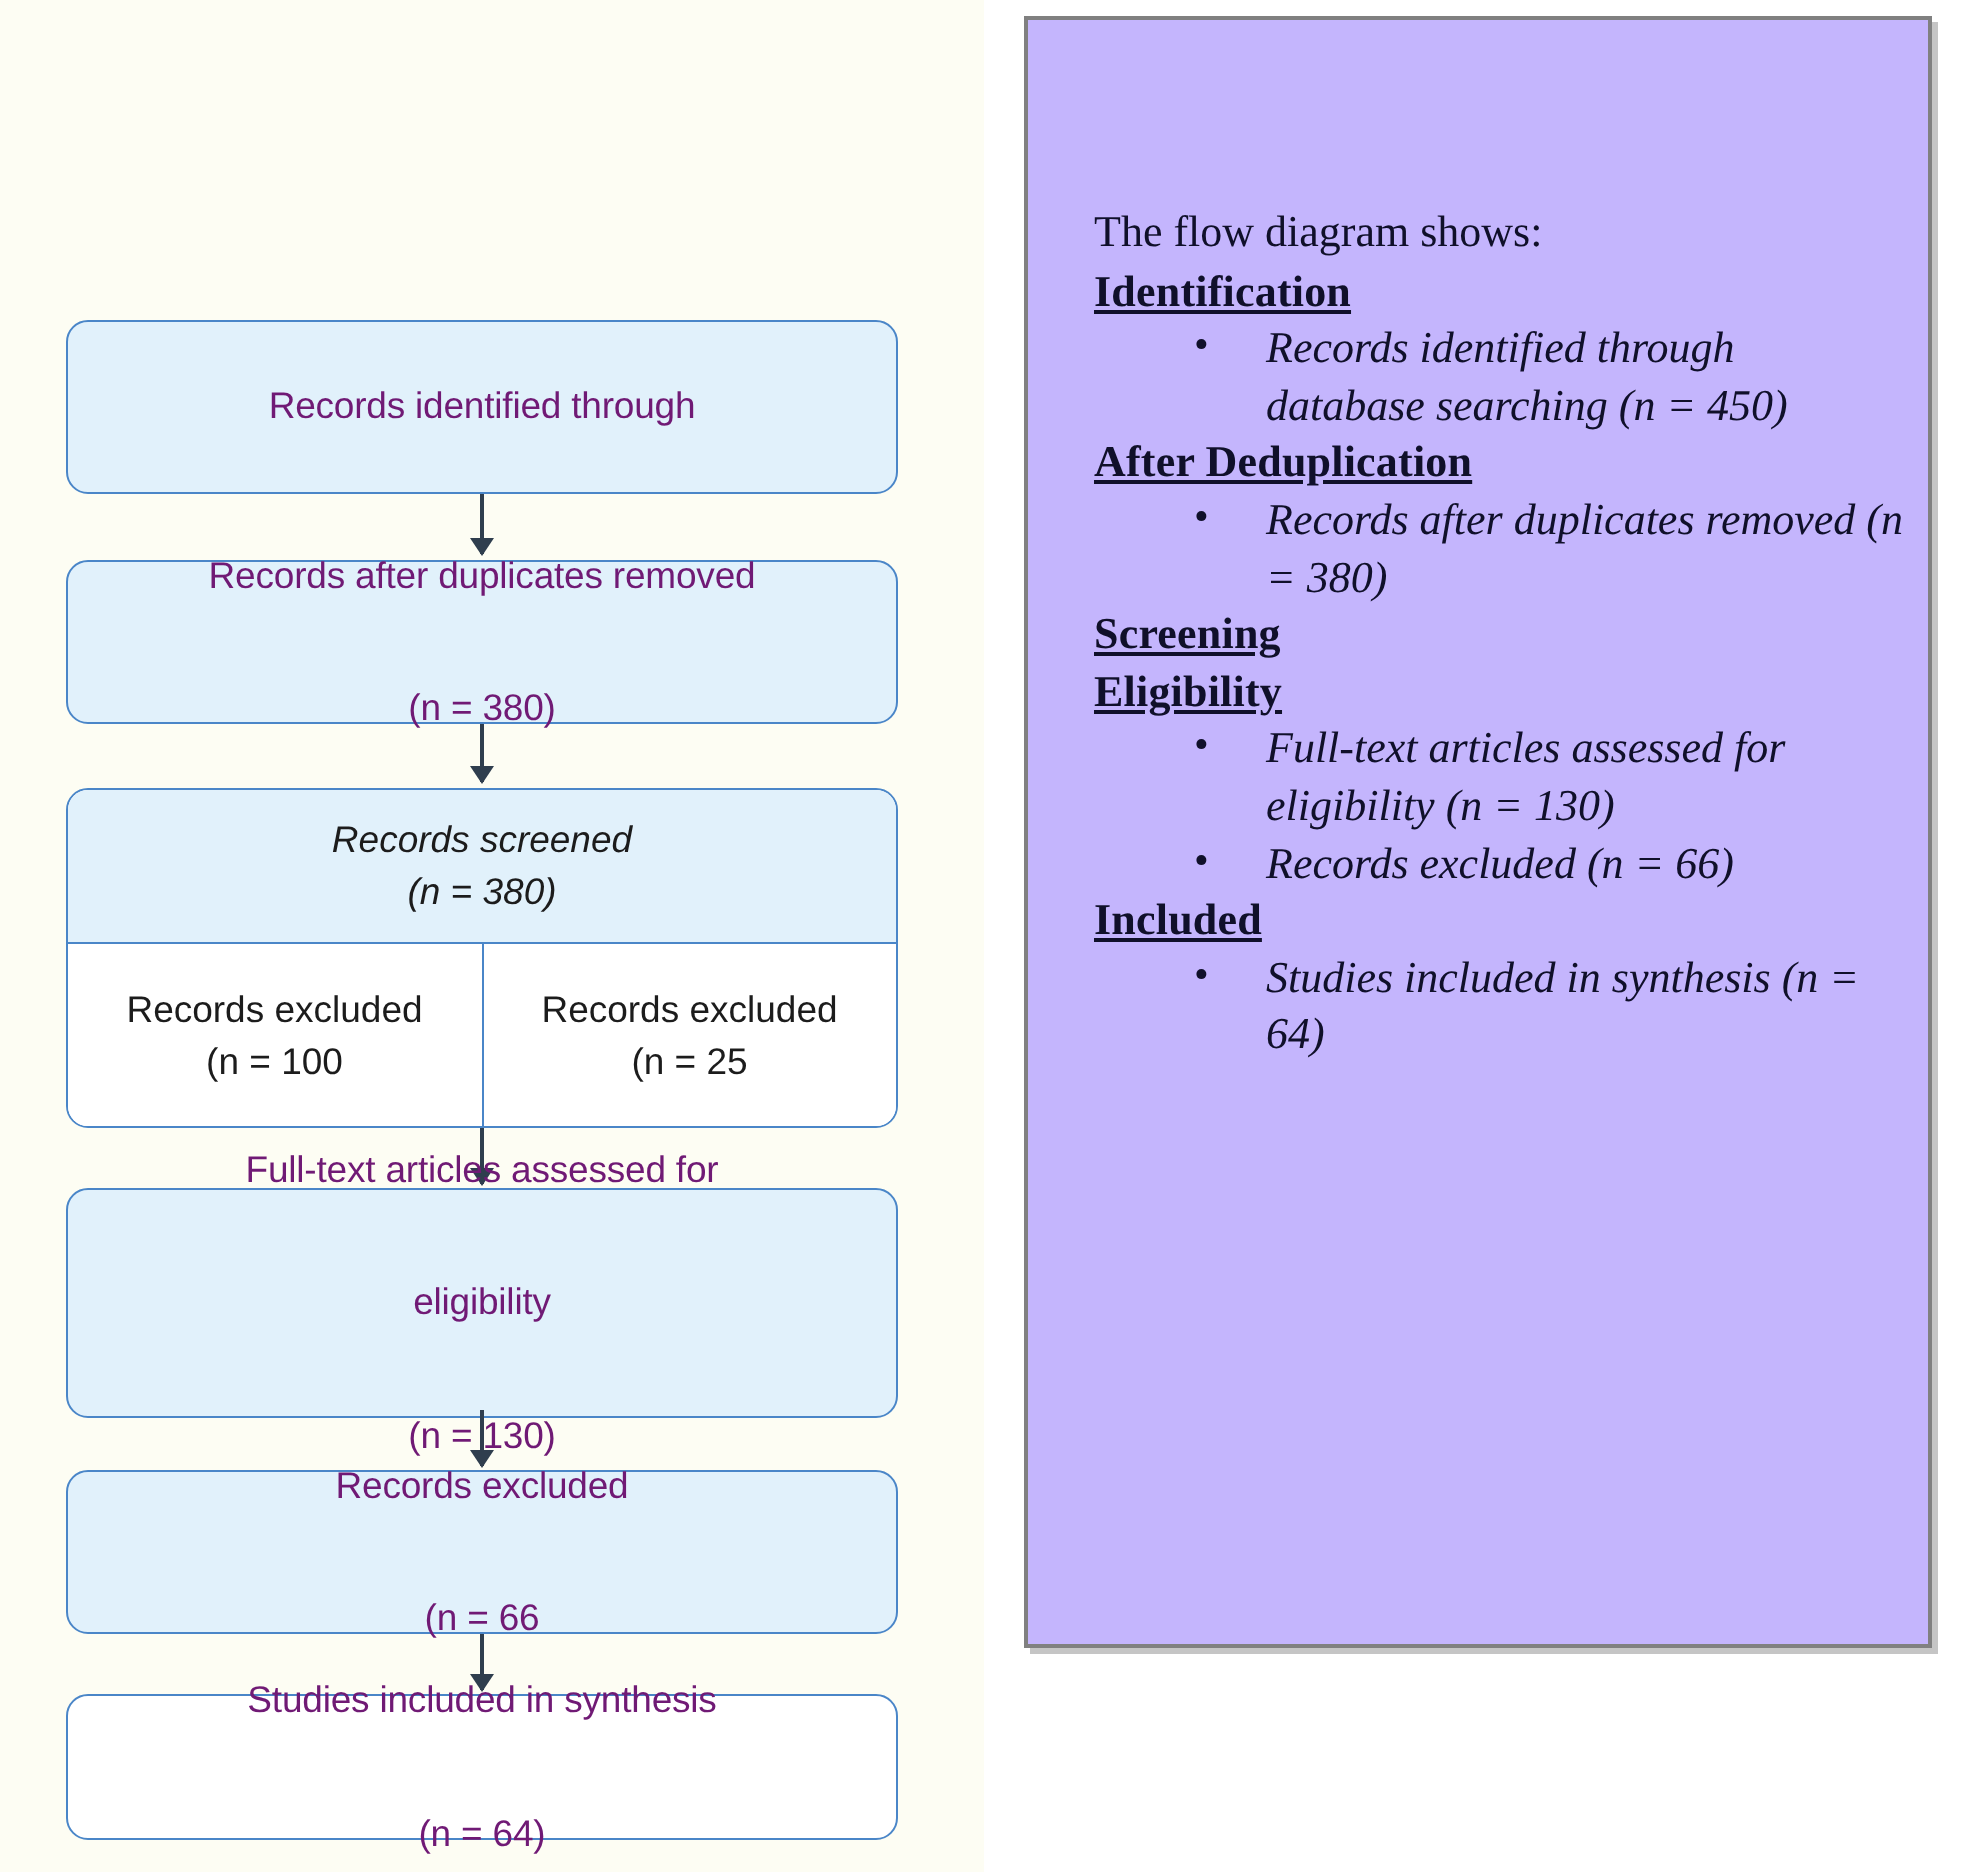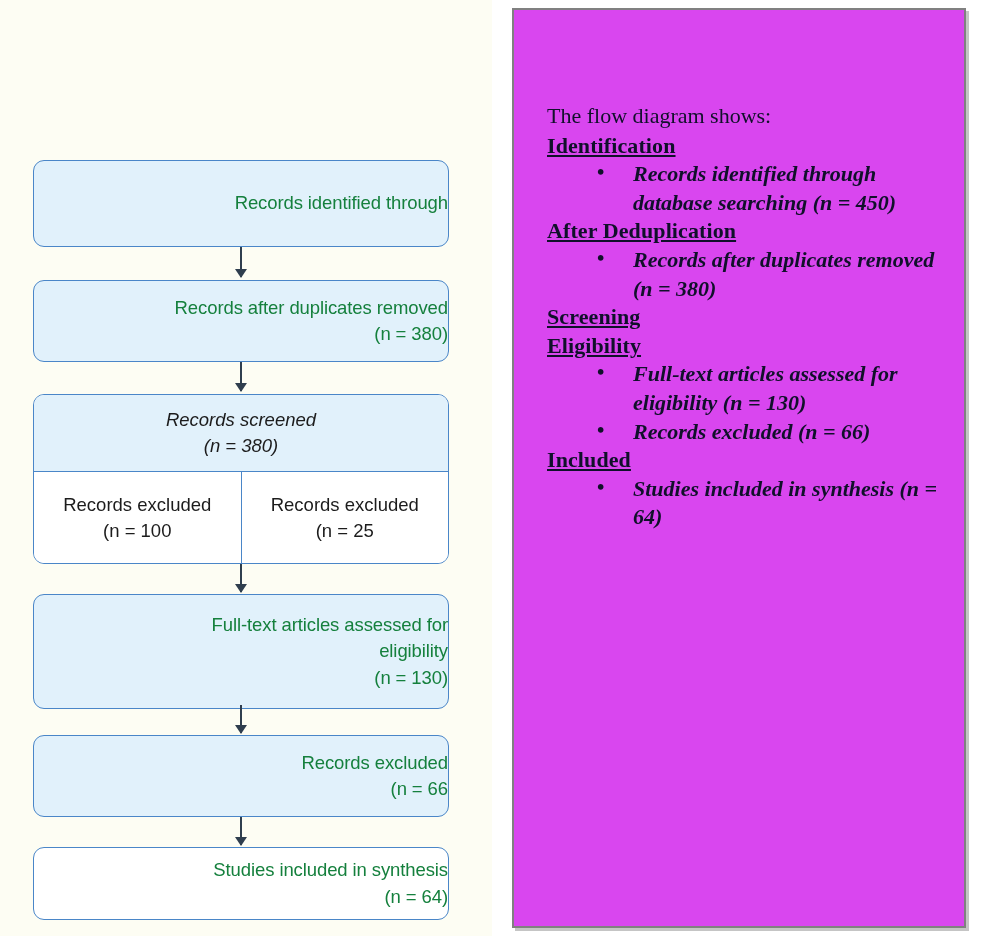--- a/index.html
+++ b/index.html
@@ -35,27 +35,28 @@
   .flow-box {
     position: absolute;
     left: 33px;
     width: 416px;
     box-sizing: border-box;
     border: 1.4px solid #4a86c8;
     border-radius: 11px;
     background: #e1f1fb;
     display: flex;
     flex-direction: column;
-    align-items: flex-end;
+    align-items: center;
     justify-content: center;
     text-align: center;
-    color: #15803d;
+    color: #701a75;
     font-size: 18.5px;
     line-height: 1.42;
     letter-spacing: -0.1px;
+    gap: 40px;
   }
   .flow-box.white-fill { background: #ffffff; }
 
   .flow-box .line { display: block; white-space: nowrap; }
 
   
   #box-screened {
     position: absolute;
     left: 33px;
     width: 416px;
@@ -121,23 +122,23 @@
     border-right: 6px solid transparent;
     border-top: 9px solid #2f3e4e;
   }
 
   
   #desc-panel {
     position: absolute;
     left: 512px;
     top: 8px;
     width: 454px;
-    height: 920px;
+    height: 816px;
     box-sizing: border-box;
-    background: #d946ef;
+    background: #c4b5fd;
     border: 2px solid #808080;
     box-shadow: 3px 3px 0 0 rgba(150,150,150,0.55);
     overflow: hidden;
   }
   #desc-inner {
     padding: 92px 12px 0 33px;
     font-family: "Liberation Serif", serif;
     color: #10102a;
     font-size: 22px;
     line-height: 1.30;
@@ -155,21 +156,20 @@
   ul.desc-list {
     list-style: none;
     margin: 0;
     padding: 0 0 0 50px;
   }
   ul.desc-list > li {
     position: relative;
     font-style: italic;
     margin: 0 0 0 0;
     padding-left: 36px;
-    font-weight: bold;
   }
   ul.desc-list > li::before {
     content: "\2022";
     position: absolute;
     left: 0;
     top: -1px;
     font-style: normal;
     font-size: 21px;
     line-height: 1.30;
   }

